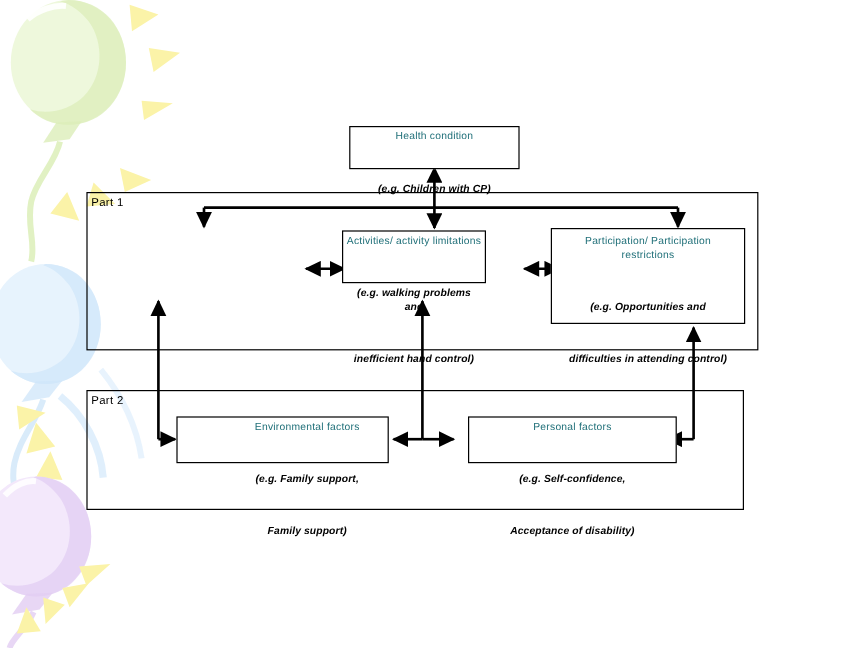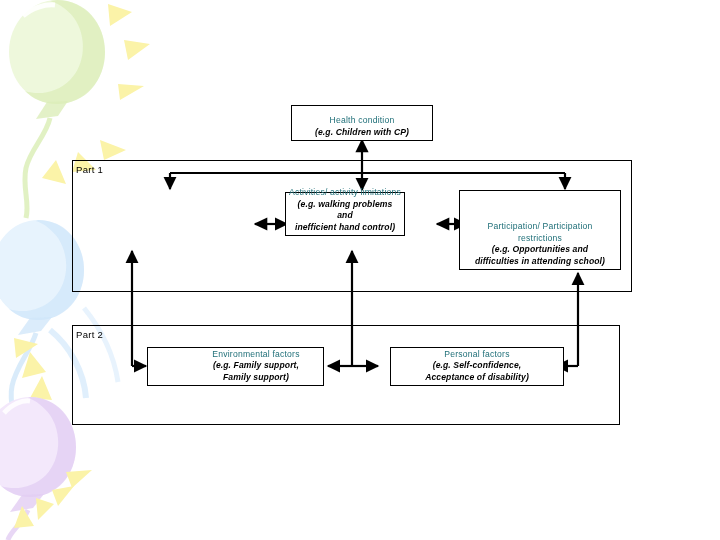--- a/index.html
+++ b/index.html
@@ -40,38 +40,39 @@
   }
 
   .node {
     position: absolute;
     border: 1.4px solid #000000;
     background: #ffffff;
     box-sizing: border-box;
     display: flex;
     flex-direction: column;
     align-items: center;
-    justify-content: flex-end;
+    justify-content: flex-start;
     text-align: center;
     padding: 2px 3px;
   }
   .node .title {
     color: #1f6f78;
     font-size: 8.6px;
     line-height: 11.5px;
     font-weight: normal;
     letter-spacing: 0.2px;
   }
   .node .eg {
     color: #000000;
     font-size: 8.6px;
     line-height: 11.5px;
     font-style: italic;
     font-weight: bold;
     letter-spacing: 0.1px;
+    margin-top: 32px;
   }
 
   
   .conn {
     position: absolute;
     left: 0; top: 0;
     width: 720px; height: 540px;
     pointer-events: none;
   }
 </style>
@@ -176,25 +177,25 @@
     <div class="eg">(e.g. Children with CP)</div>
   </div>
 
 
   <div class="node" style="left:285px; top:192px; width:120px; height:44px;">
     <div class="title">Activities/ activity limitations</div>
     <div class="eg">(e.g. walking problems and</div>
     <div class="eg">inefficient hand control)</div>
   </div>
 
-  <div class="node" style="left:459px; top:190px; width:162px; height:80px; justify-content:flex-end; padding-top:4px;">
+  <div class="node" style="left:459px; top:190px; width:162px; height:80px; justify-content:space-between; padding-top:4px;">
     <div class="title">Participation/ Participation</div>
     <div class="title">restrictions</div>
     <div class="eg">(e.g. Opportunities and</div>
-    <div class="eg">difficulties in attending school)</div>
+    <div class="eg">difficulties in attending control)</div>
   </div>
 
   <div class="node" style="left:147px; top:347px; width:177px; height:39px;padding-left:44px;">
     <div class="title">Environmental factors</div>
     <div class="eg">(e.g. Family support,</div>
     <div class="eg">Family support)</div>
   </div>
 
   <div class="node" style="left:390px; top:347px; width:174px; height:39px;">
     <div class="title">Personal factors</div>

